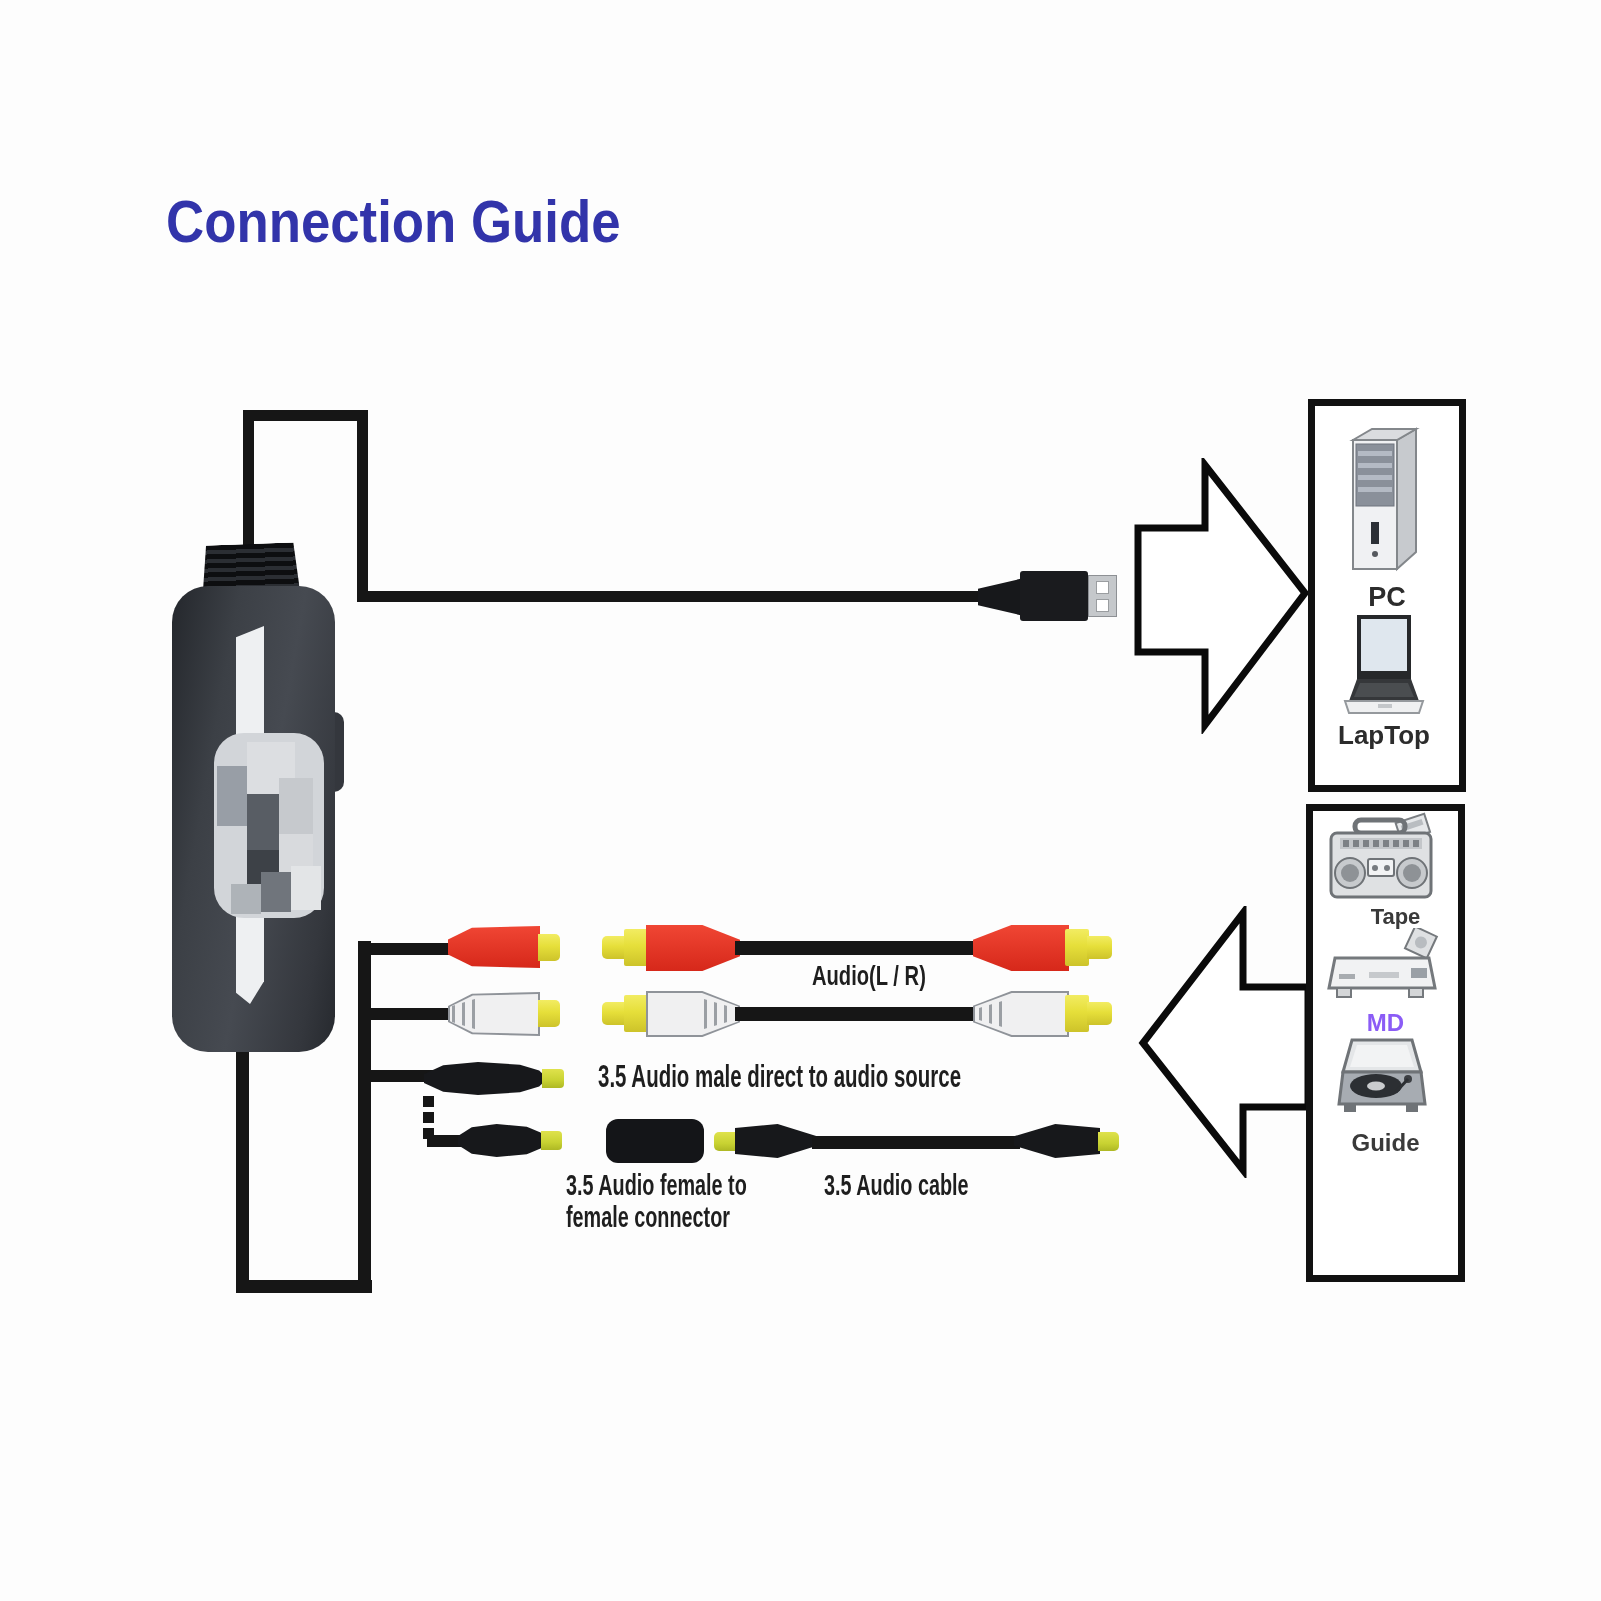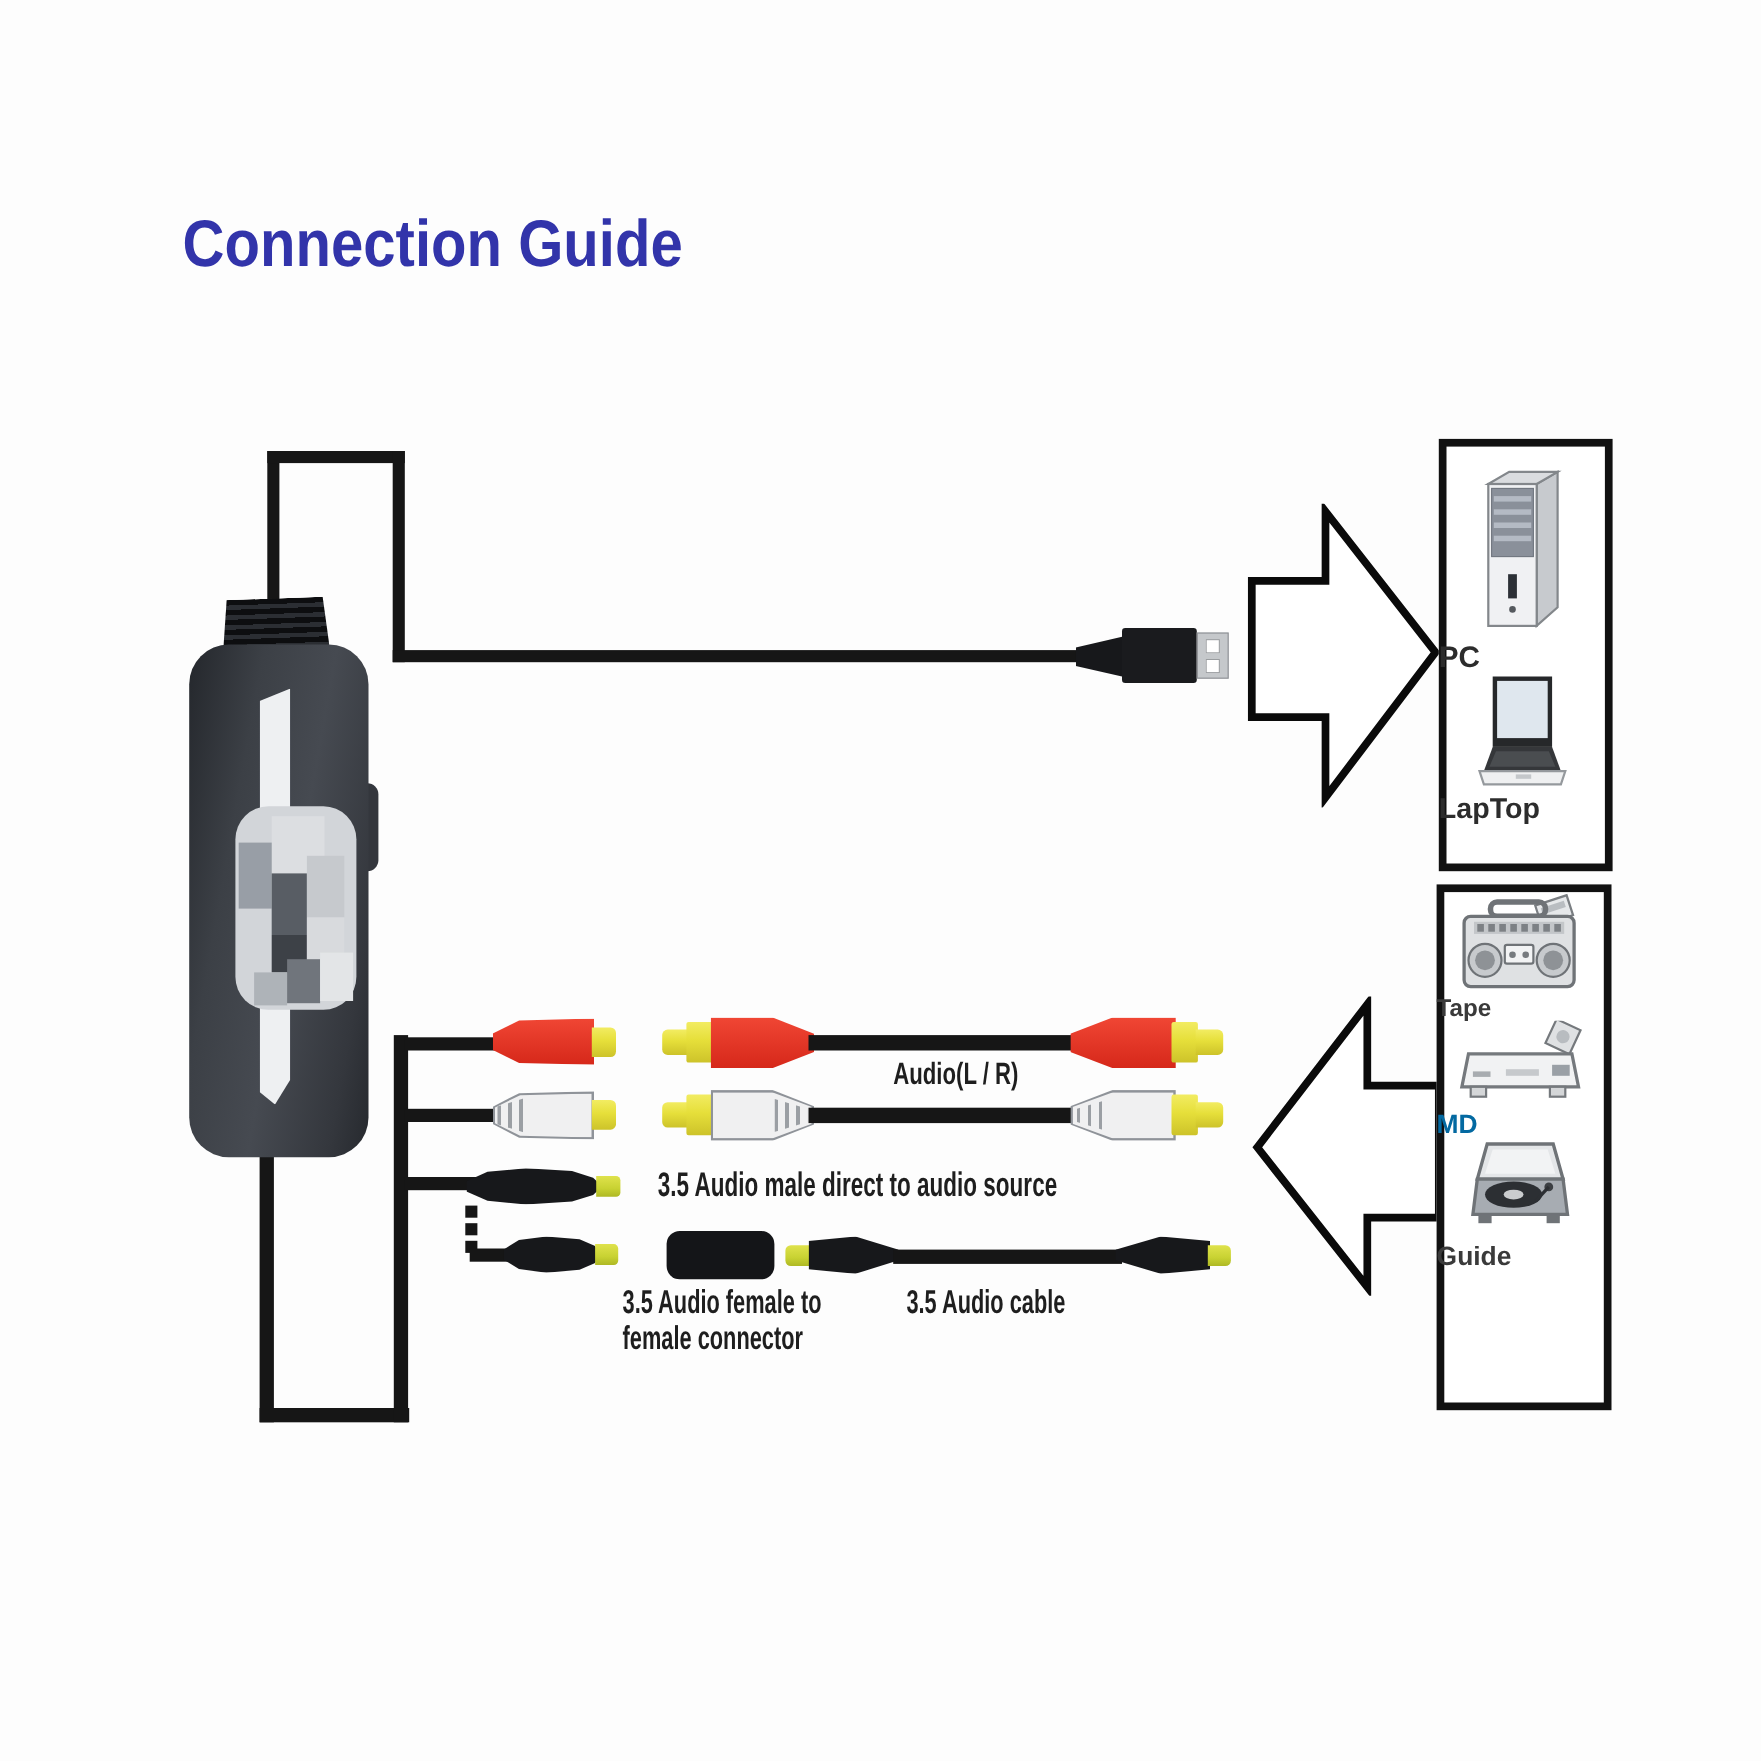--- a/index.html
+++ b/index.html
@@ -7,21 +7,21 @@
           font-family:"Liberation Sans","DejaVu Sans",sans-serif;}
   .a{position:absolute;}
   .cable{position:absolute;background:#161616;}
   .tipY{position:absolute;background:linear-gradient(180deg,#f2ec62 0%,#e6df3a 45%,#cdc32a 100%);}
   .tipG{position:absolute;background:linear-gradient(180deg,#dfe24c 0%,#c8d232 60%,#aeb824 100%);}
   .lbl{position:absolute;font-weight:bold;color:#1e1e1e;line-height:1;white-space:nowrap;
        transform:scaleX(.66);transform-origin:0 50%;}
   .title{position:absolute;font-weight:bold;color:#3234aa;line-height:1;white-space:nowrap;
        transform:scaleX(.88);transform-origin:0 50%;}
   .box{position:absolute;border:7px solid #111;background:#ffffff;box-sizing:border-box;}
-  .boxlabel{position:absolute;font-weight:bold;color:#333;text-align:left;line-height:1;}
+  .boxlabel{position:absolute;font-weight:bold;color:#333;text-align:center;line-height:1;}
   .mcell{position:absolute;}
 </style>
 </head>
 <body>
 
 <div id="canvas">
 
   <div class="title" style="left:166px;top:192px;font-size:60px;">Connection Guide</div>
 
   <div class="cable" style="left:243px;top:410px;width:11px;height:150px;"></div>
@@ -102,21 +102,21 @@
       <rect x="84" y="2" width="24" height="24" fill="#dfe1e3" stroke="#75797d" stroke-width="2"></rect>
       <circle cx="96" cy="14" r="6" fill="#b8bcc0"></circle>
     </g>
     <polygon points="10,30 104,30 110,60 4,60" fill="#f1f2f3" stroke="#75797d" stroke-width="3"></polygon>
     <rect x="14" y="46" width="16" height="5" fill="#a8acb0"></rect>
     <rect x="44" y="44" width="30" height="6" fill="#c6c9cc"></rect>
     <rect x="86" y="40" width="16" height="10" fill="#9aa0a6"></rect>
     <rect x="12" y="60" width="14" height="9" fill="#d4d6d8" stroke="#75797d" stroke-width="2"></rect>
     <rect x="84" y="60" width="14" height="9" fill="#d4d6d8" stroke="#75797d" stroke-width="2"></rect>
   </svg>
-  <div class="boxlabel" style="left:1306px;top:1011px;width:159px;font-size:24px;color:#0369a1;">MD</div>
+  <div class="boxlabel" style="left:1306px;top:1011px;width:159px;font-size:24px;color:#8b5cf6;">MD</div>
   <svg class="a" style="left:1336px;top:1036px;" width="92" height="92" viewBox="0 0 92 92">
     <polygon points="16,4 76,4 85,36 7,36" fill="#e4e6e8" stroke="#6f7377" stroke-width="3"></polygon>
     <polygon points="21,9 71,9 78,31 14,31" fill="#f2f3f4"></polygon>
     <polygon points="7,36 85,36 89,68 3,68" fill="#a7acb2" stroke="#6f7377" stroke-width="3"></polygon>
     <ellipse cx="40" cy="50" rx="26" ry="12" fill="#2c2f33"></ellipse>
     <ellipse cx="40" cy="50" rx="9" ry="4.5" fill="#caccce"></ellipse>
     <circle cx="72" cy="43" r="4" fill="#3c3f43"></circle>
     <line x1="72" y1="43" x2="60" y2="56" stroke="#2c2f33" stroke-width="3"></line>
     <rect x="8" y="68" width="12" height="8" fill="#6f7377"></rect>
     <rect x="70" y="68" width="12" height="8" fill="#6f7377"></rect>

